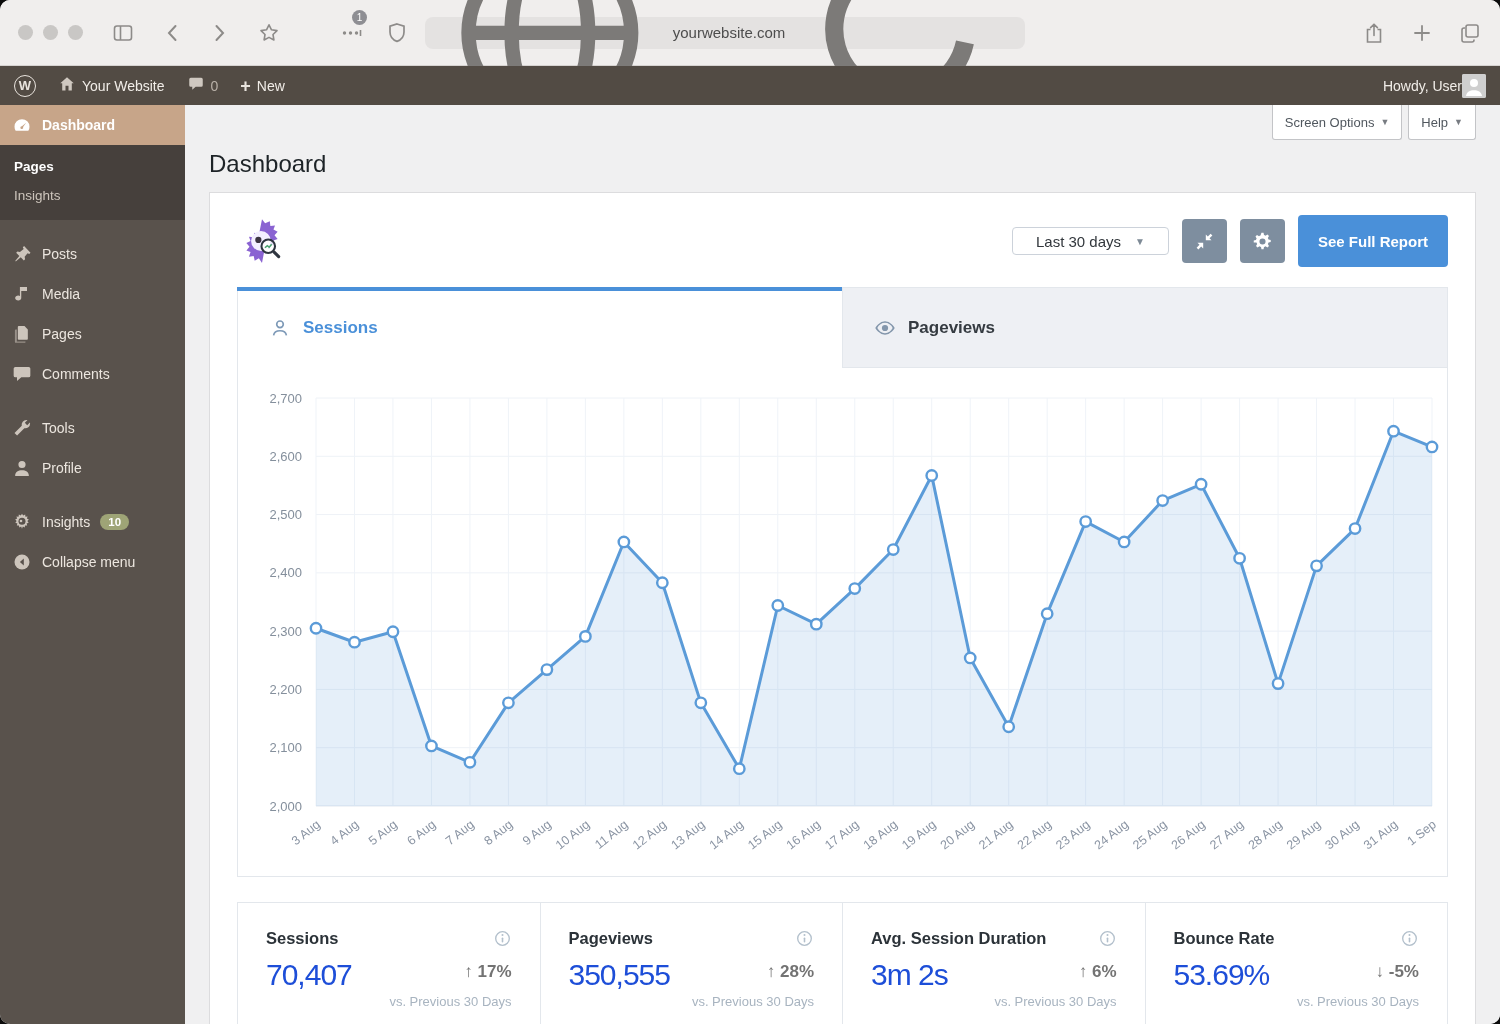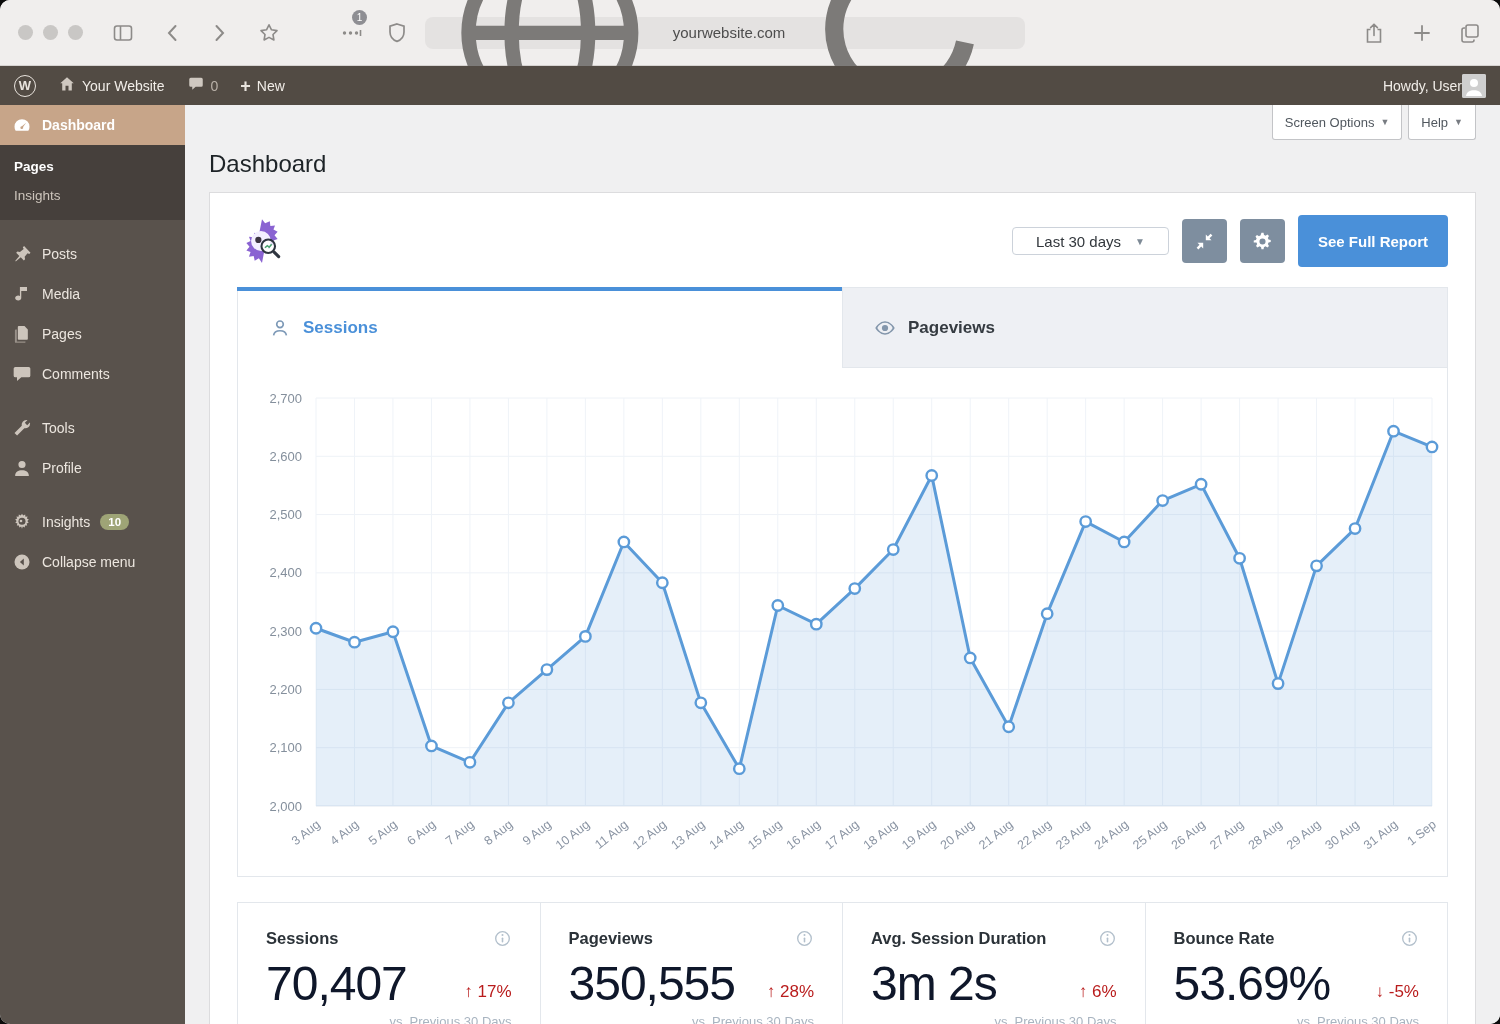--- a/index.html
+++ b/index.html
@@ -100,22 +100,22 @@
   .chart-area svg text { font-family:"Liberation Sans", sans-serif; }
 
   
   .cards-box { margin:25px 27px 0; border:1px solid #e3e7ec; display:flex; background:#fff; }
   .stat-card { flex:1; padding:26px 28px 16px; min-width:0; }
   .stat-card + .stat-card { border-left:1px solid #e3e7ec; }
   .card-head { display:flex; justify-content:space-between; align-items:center; }
   .card-title { font-size:16.5px; font-weight:bold; color:#2b3238; }
   .info-icon { width:19px; height:19px; color:#b3c0cc; flex:0 0 auto; }
   .card-main { display:flex; justify-content:space-between; align-items:flex-end; margin-top:10px; }
-  .card-value { font-size:48px; font-weight:300; color:#0f172a; letter-spacing:-1px; line-height:1.1; }
-  .card-trend { font-size:17px; font-weight:normal; color:#b91c1c; padding-bottom:9px; white-space:nowrap; }
+  .card-value { font-size:30px; font-weight:300; color:#1d4ed8; letter-spacing:-1px; line-height:1.1; }
+  .card-trend { font-size:17px; font-weight:bold; color:#737373; padding-bottom:9px; white-space:nowrap; }
   .card-note { text-align:right; color:#a8b4c0; font-size:13px; margin-top:3px; }
 </style>
 </head>
 <body>
 
 <div class="window">
 
   <div class="chrome">
     <div class="traffic">
       <span></span>

